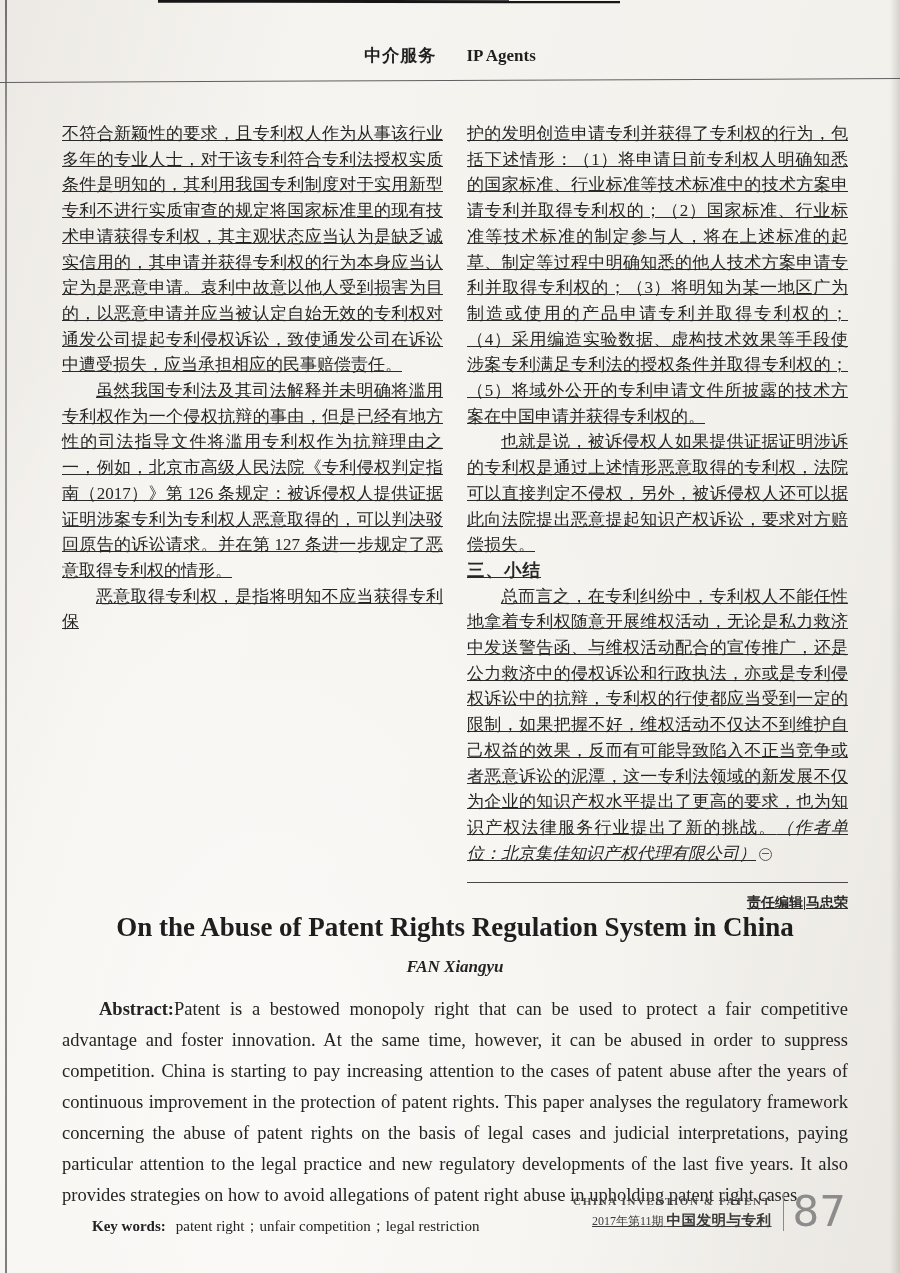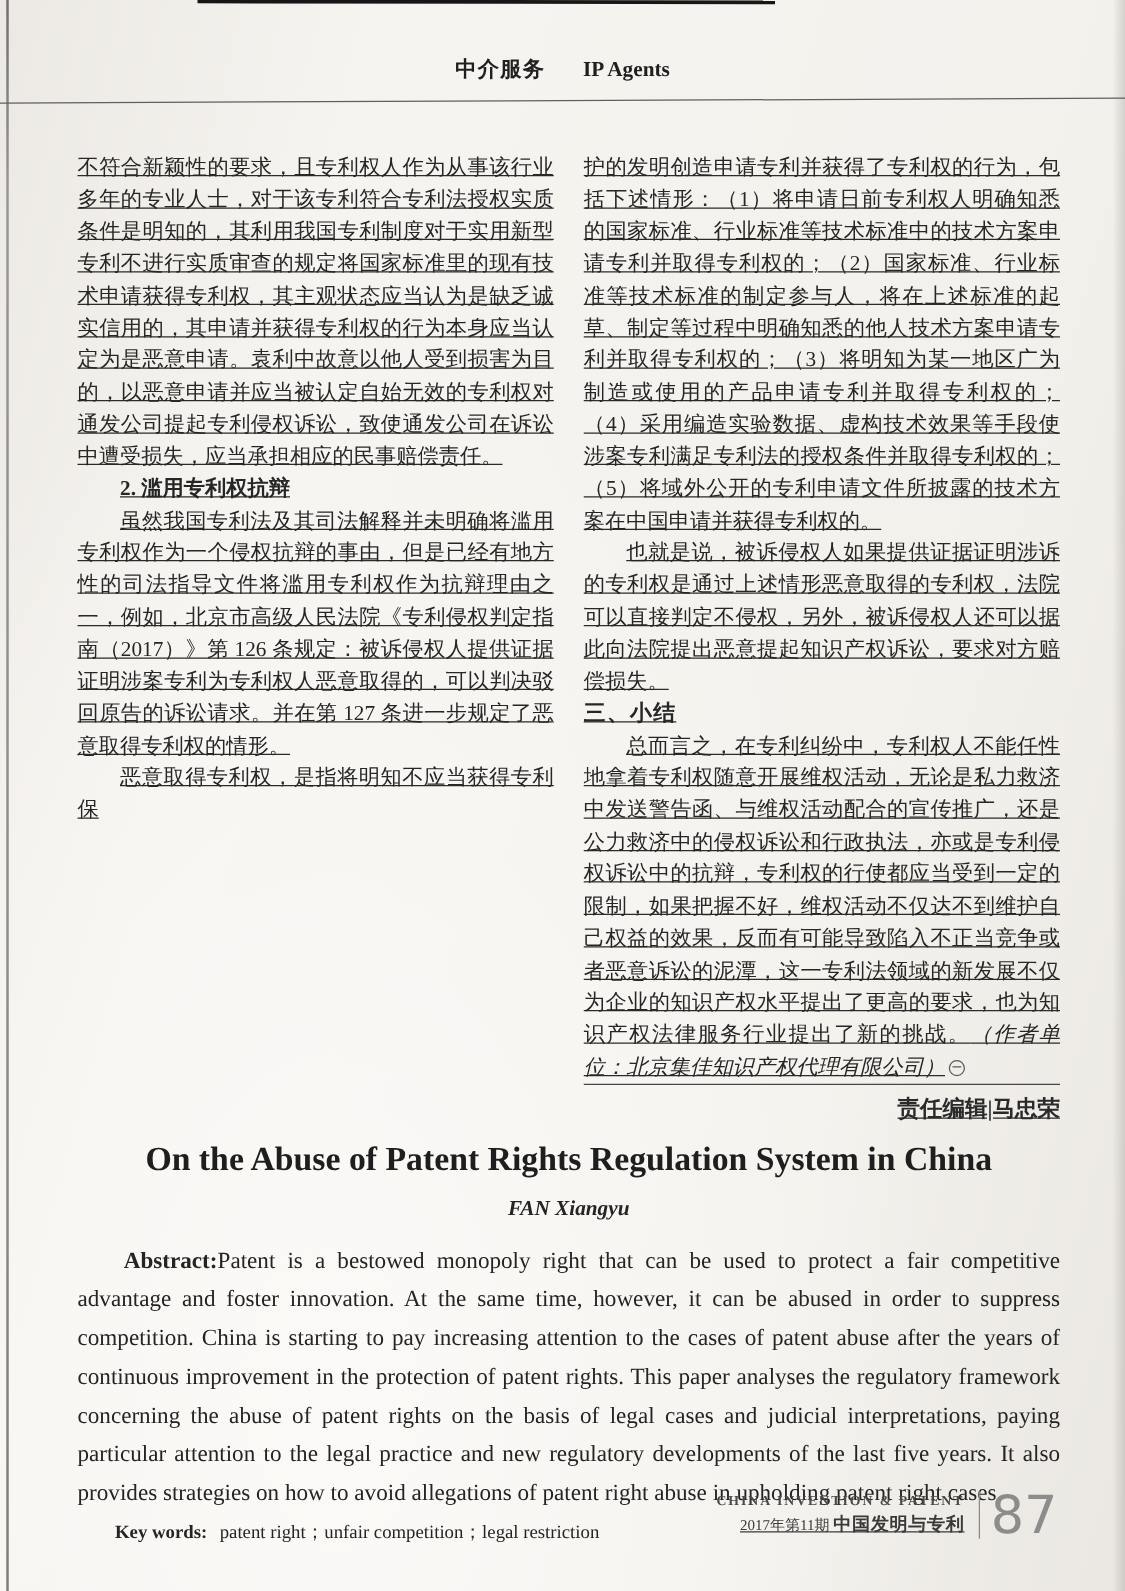--- a/index.html
+++ b/index.html
@@ -31,21 +31,21 @@
   
   .columns { position:absolute; top:121px; left:62px; width:786px; display:flex; gap:24px;text-decoration:underline; }
   .col { flex:1; font-size:17px; line-height:25.7px; text-align:justify; color:#262626; }
   .col p { margin:0; }
   .indent { text-indent:2em; }
   .h-sub { font-weight:bold; text-indent:2em; }
   .h-section { font-weight:bold; font-size:17.5px; margin:33px 0 9px 0; letter-spacing:1px; }
   .kai { font-style:italic; }
   .eoa-icon { display:inline-block; width:13px; height:13px; border:1.2px solid #5a5a5a; border-radius:50%; position:relative; vertical-align:-2px; margin-left:3px; }
   .eoa-icon::after { content:""; position:absolute; left:2px; right:2px; top:4.5px; height:1.2px; background:#5a5a5a; }
-  .editor-line { border-top:1px solid #474747; margin-top:1px; padding-top:7px; text-align:right; font-size:18px; font-weight:600; color:#2a2a2a; }
+  .editor-line { border-top:1px solid #474747; margin-top:16px; padding-top:7px; text-align:right; font-size:14px; font-weight:600; color:#2a2a2a; }
 
   
   .english { position:absolute; top:912px; left:62px; width:786px; color:#242424; }
   .eng-title { text-align:center; font-size:27px; font-weight:bold; font-family:"Liberation Serif",serif; color:#1e1e1e; }
   .eng-author { text-align:center; font-size:17px; font-weight:bold; font-style:italic; margin-top:14px; }
   .abstract { margin-top:17px; font-size:18.5px; line-height:31px; text-align:justify; text-indent:2em; }
   .abstract b { margin-right:0; }
   .keywords { font-size:15px; line-height:31px; text-indent:2em; }
   .keywords b { margin-right:10px; }
 
@@ -70,21 +70,20 @@
   <div class="header">
     <span class="cn">中介服务</span>
     <span class="en">IP Agents</span>
   </div>
   <div class="header-rule"></div>
 
   <div class="columns">
 
     <div class="col">
       <p>不符合新颖性的要求，且专利权人作为从事该行业多年的专业人士，对于该专利符合专利法授权实质条件是明知的，其利用我国专利制度对于实用新型专利不进行实质审查的规定将国家标准里的现有技术申请获得专利权，其主观状态应当认为是缺乏诚实信用的，其申请并获得专利权的行为本身应当认定为是恶意申请。袁利中故意以他人受到损害为目的，以恶意申请并应当被认定自始无效的专利权对通发公司提起专利侵权诉讼，致使通发公司在诉讼中遭受损失，应当承担相应的民事赔偿责任。</p>
-      <p class="h-sub">2. 滥用专利权抗辩</p>
       <p class="indent">虽然我国专利法及其司法解释并未明确将滥用专利权作为一个侵权抗辩的事由，但是已经有地方性的司法指导文件将滥用专利权作为抗辩理由之一，例如，北京市高级人民法院《专利侵权判定指南（2017）》第 126 条规定：被诉侵权人提供证据证明涉案专利为专利权人恶意取得的，可以判决驳回原告的诉讼请求。并在第 127 条进一步规定了恶意取得专利权的情形。</p>
       <p class="indent">恶意取得专利权，是指将明知不应当获得专利保</p>
     </div>
 
     <div class="col">
       <p>护的发明创造申请专利并获得了专利权的行为，包括下述情形：（1）将申请日前专利权人明确知悉的国家标准、行业标准等技术标准中的技术方案申请专利并取得专利权的；（2）国家标准、行业标准等技术标准的制定参与人，将在上述标准的起草、制定等过程中明确知悉的他人技术方案申请专利并取得专利权的；（3）将明知为某一地区广为制造或使用的产品申请专利并取得专利权的；（4）采用编造实验数据、虚构技术效果等手段使涉案专利满足专利法的授权条件并取得专利权的；（5）将域外公开的专利申请文件所披露的技术方案在中国申请并获得专利权的。</p>
       <p class="indent">也就是说，被诉侵权人如果提供证据证明涉诉的专利权是通过上述情形恶意取得的专利权，法院可以直接判定不侵权，另外，被诉侵权人还可以据此向法院提出恶意提起知识产权诉讼，要求对方赔偿损失。</p>
       <p class="h-section">三、小结</p>
       <p class="indent"><span>总而言之，在专利纠纷中，专利权人不能任性地拿着专利权随意开展维权活动，无论是私力救济中发送警告函、与维权活动配合的宣传推广，还是公力救济中的侵权诉讼和行政执法，亦或是专利侵权诉讼中的抗辩，专利权的行使都应当受到一定的限制，如果把握不好，维权活动不仅达不到维护自己权益的效果，反而有可能导致陷入不正当竞争或者恶意诉讼的泥潭，这一专利法领域的新发展不仅为企业的知识产权水平提出了更高的要求，也为知识产权法律服务行业提出了新的挑战。</span><span class="kai">（作者单位：北京集佳知识产权代理有限公司）</span><span class="eoa-icon"></span></p>
       <div class="editor-line">责任编辑|马忠荣</div>

